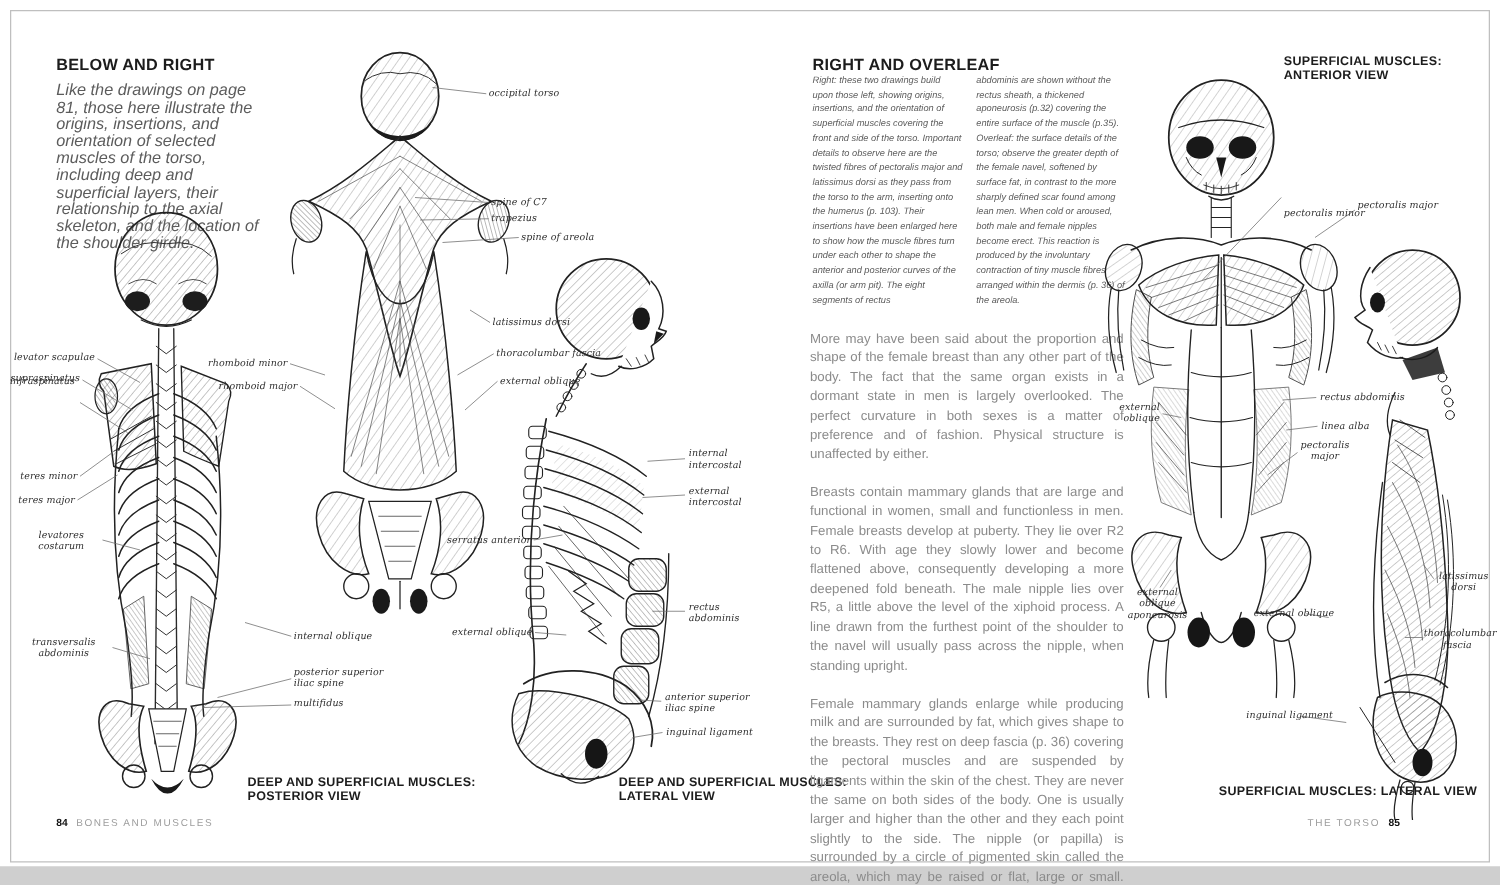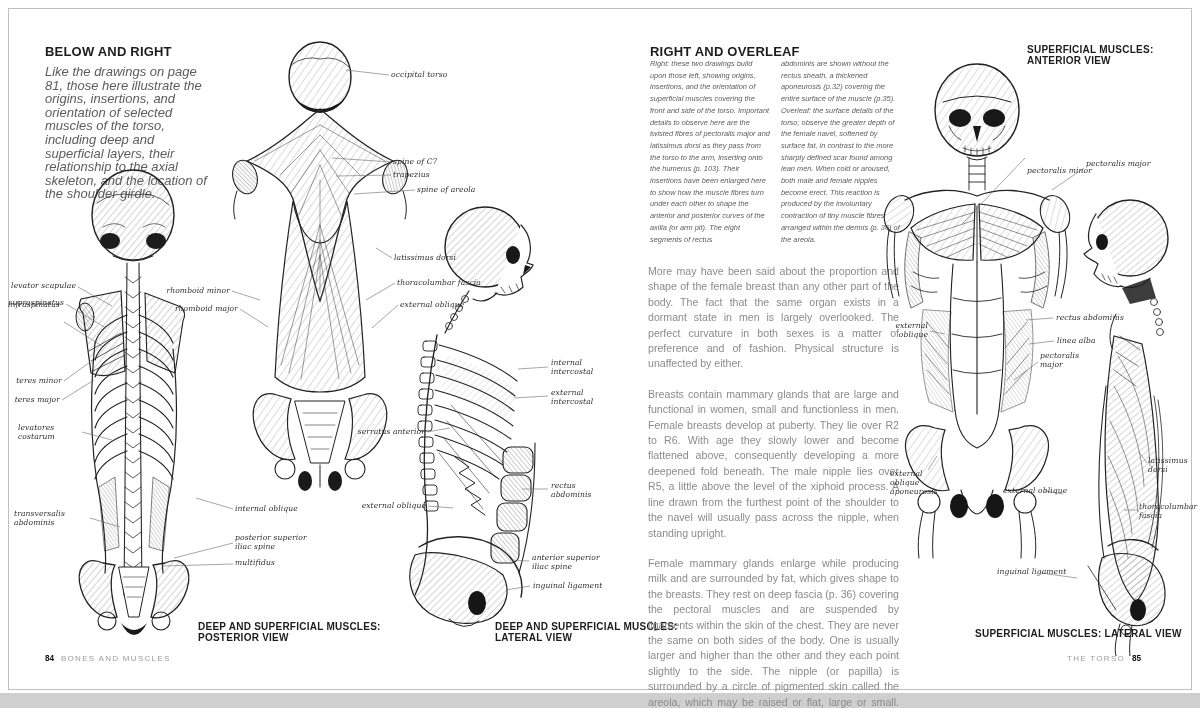--- a/index.html
+++ b/index.html
@@ -15,21 +15,21 @@
   .intro-b{font-size:13px;font-style:italic;color:#5c5c5c;line-height:13.6px;white-space:normal}
   .colblock{position:absolute;width:120px;font-size:7.4px;font-style:italic;color:#5c5c5c;line-height:11.7px}
 
   .body-text{position:absolute;left:648px;top:264px;width:251px;font-size:10.6px;line-height:15.4px;color:#8b8b8b;text-align:justify}
   .body-text p{margin:0 0 15px 0}
 
   .cap{position:absolute;font-size:10px;font-weight:bold;color:#1c1c1c;letter-spacing:.25px;line-height:11px;white-space:pre-line}
 
   .lbl{position:absolute;font-family:"DejaVu Serif",serif;font-style:italic;font-size:7.6px;line-height:9.2px;color:#2e2e2e;white-space:pre-line;letter-spacing:.1px}
   .r{text-align:right}
-  .c{text-align:left}
+  .c{text-align:center}
 
   .footer{position:absolute;top:654px;font-size:8.2px}
   .pagenum{font-weight:bold;color:#101010}
   .section{color:#9d9d9d;letter-spacing:1.3px;font-size:8px}
 
   svg.fig{position:absolute}
   .leaders{position:absolute;left:0;top:0;pointer-events:none}
 </style>
 </head>
 <body>
@@ -60,21 +60,21 @@
 
 <div class="cap" style="left:1027px;top:44px">SUPERFICIAL MUSCLES: ANTERIOR VIEW</div>
 <div class="cap" style="left:975px;top:628px">SUPERFICIAL MUSCLES:  LATERAL VIEW</div>
 
 <div class="body-text">
   <p>More may have been said about the proportion and shape of the female breast than any other part of the body. The fact that the same organ exists in a dormant state in men is largely overlooked. The perfect curvature in both sexes is a matter of preference and of fashion. Physical structure is unaffected by either.</p>
   <p>Breasts contain mammary glands that are large and functional in women, small and functionless in men. Female breasts develop at puberty. They lie over R2 to R6. With age they slowly lower and become flattened above, consequently developing a more deepened fold beneath. The male nipple lies over R5, a little above the level of the xiphoid process. A line drawn from the furthest point of the shoulder to the navel will usually pass across the nipple, when standing upright.</p>
   <p>Female mammary glands enlarge while producing milk and are surrounded by fat, which gives shape to the breasts. They rest on deep fascia (p. 36) covering the pectoral muscles and are suspended by ligaments within the skin of the chest. They are never the same on both sides of the body. One is usually larger and higher than the other and they each point slightly to the side. The nipple (or papilla) is surrounded by a circle of pigmented skin called the areola, which may be raised or flat, large or small. Both the nipple and areola grow even darker during a woman's first pregnancy, and remain darker throughout her life. Our eyes instinctively seek out breasts from the moment we enter the world. This does not make them any easier to draw.</p>
 </div>
 
-<div class="footer" style="left:1040px;width:128px;text-align:center">
+<div class="footer" style="left:992px;width:128px;text-align:right">
   <span class="section">THE TORSO</span>&nbsp;&nbsp;
   <span class="pagenum">85</span>
 </div>
 
 <svg class="fig" style="left:55px;top:165px" width="160" height="470" viewBox="0 0 160 470">
   <defs>
     <pattern id="pa" width="5" height="5" patternUnits="userSpaceOnUse" patternTransform="rotate(40)">
         <line x1="0" y1="0" x2="0" y2="5" stroke="#6a6a6a" stroke-width="0.6"></line>
       </pattern>
     <pattern id="pa2" width="3" height="3" patternUnits="userSpaceOnUse" patternTransform="rotate(-35)">

